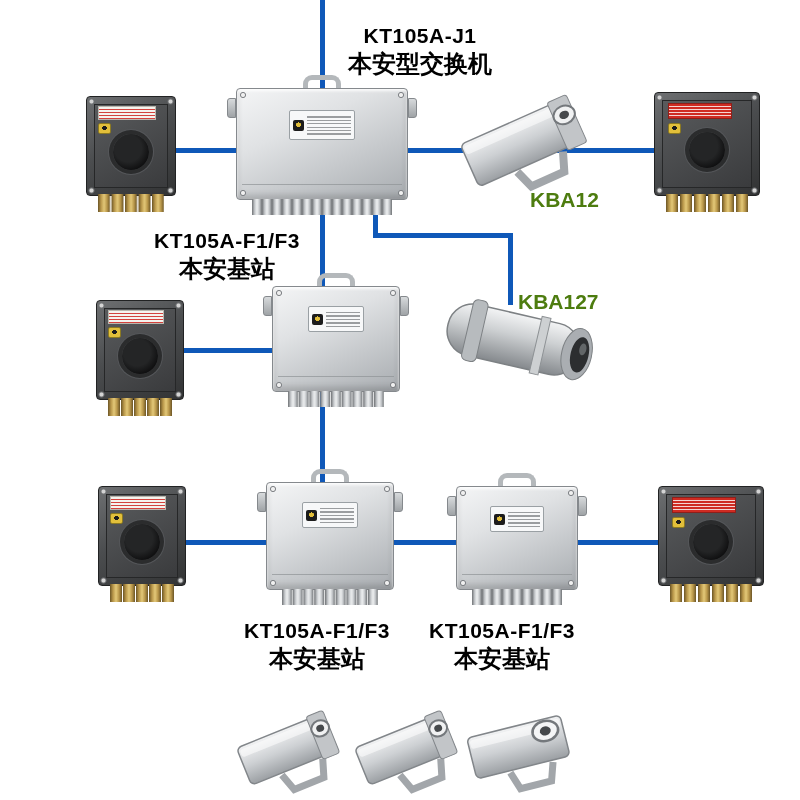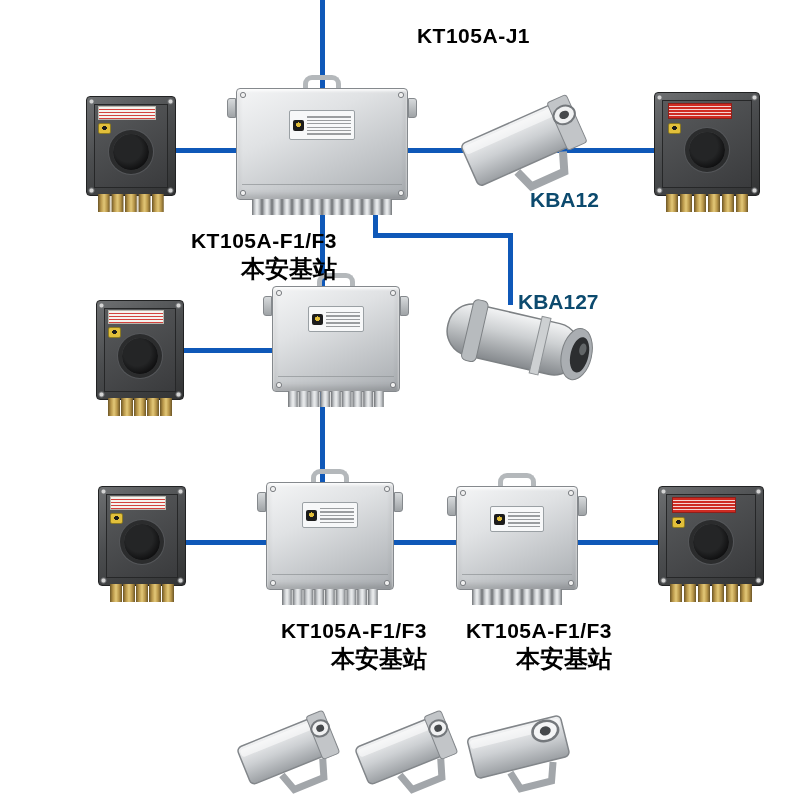--- a/index.html
+++ b/index.html
@@ -4,24 +4,24 @@
 <style>
   * { margin:0; padding:0; box-sizing:border-box; }
   html,body { background:#ffffff; }
   body { font-family:"Liberation Sans", sans-serif; }
   .canvas { position:relative; width:800px; height:800px; background:#fff; overflow:hidden; }
 
   
   .line { position:absolute; background:var(--line-blue,#0f58b8); }
 
   
-  .lbl { position:absolute; text-align:right; color:#000; font-weight:bold;margin-left:10px; }
+  .lbl { position:absolute; text-align:center; color:#000; font-weight:bold; }
   .lbl .model { font-size:21px; line-height:27px; letter-spacing:.5px; }
   .lbl .cn { font-size:24px; line-height:29px; }
-  .tag { position:absolute; font-size:21px; font-weight:bold; color:#0c4a6e; white-space:nowrap; }
+  .tag { position:absolute; font-size:21px; font-weight:bold; color:#4d7c0f; white-space:nowrap; }
 
   
   .steel-box { position:absolute; }
   .sb-body { position:absolute; inset:0; border:1px solid #85898d; border-radius:4px;
     background:linear-gradient(155deg,#f4f5f6 0%,#e0e2e4 35%,#c6c9cc 65%,#a8acb0 100%);
     box-shadow: inset 0 2px 3px rgba(255,255,255,.9), inset 0 -4px 6px rgba(0,0,0,.16);
   }
   .sb-screws { position:absolute; inset:3px;
     background-image:
       radial-gradient(circle,#f0f0f0 1.5px,#7d8084 2.5px,transparent 3.5px),
@@ -289,20 +289,21 @@
       <path d="M44 74 L50 92 L82 92 L88 74" fill="none" stroke="#a2a6aa" stroke-width="7"></path>
       <rect x="10" y="30" width="96" height="42" rx="5" fill="url(#camD-b)" stroke="#82868a" stroke-width="1.5"></rect>
       <rect x="12" y="33" width="92" height="9" rx="3" fill="#ffffff" opacity=".55"></rect>
       <ellipse cx="88" cy="42" rx="13" ry="10" fill="#f4f5f6" stroke="#74787c" stroke-width="2.5"></ellipse>
       <ellipse cx="88" cy="42" rx="5.5" ry="4.5" fill="#46494c"></ellipse>
     </g>
   </svg>
 
   <div class="lbl" style="left:320px;top:22px;width:200px">
     <div class="model">KT105A-J1</div>
+    <div class="cn">本安型交换机</div>
   </div>
 
   <div class="lbl" style="left:127px;top:227px;width:200px">
     <div class="model">KT105A-F1/F3</div>
     <div class="cn">本安基站</div>
   </div>
 
   <div class="tag" style="left:530px;top:188px">KBA12</div>
 
   <div class="tag" style="left:518px;top:290px">KBA127</div>

